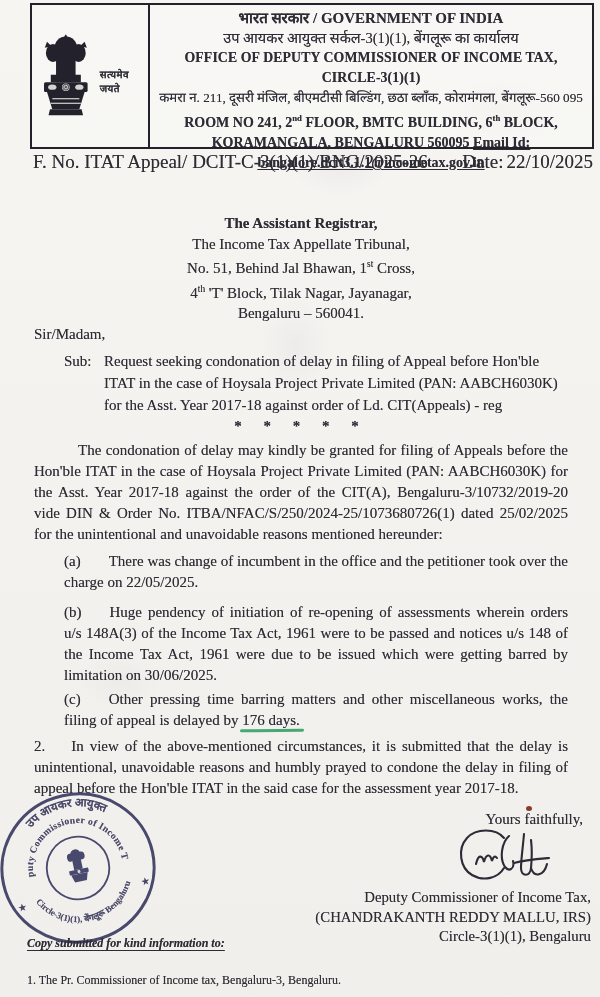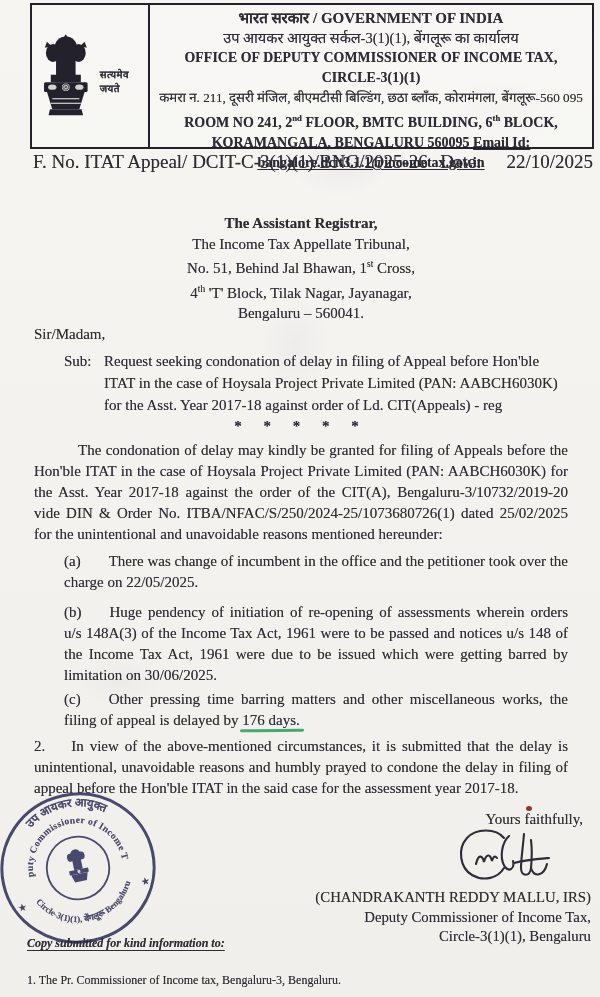--- a/index.html
+++ b/index.html
@@ -31,21 +31,21 @@
   .h1 { font-size:15px; font-weight:bold; line-height:20px; }
   .h2 { font-size:14.5px; line-height:20px; }
   .h3 { font-size:13.8px; font-weight:bold; line-height:20px; letter-spacing:0.1px; }
   .h4 { font-size:13.2px; line-height:20px; }
   .h5 { font-size:14px; font-weight:bold; line-height:20px; }
   sup { font-size:0.62em; }
   .u { text-decoration:underline; text-underline-offset:2px; }
 
   .ref-row { position:absolute; top:151px; left:33px; width:560px; display:flex;
              justify-content:space-between; font-size:19px; }
-  .date-val { margin-left:25px; }
+  .date-val { margin-left:3px; }
 
   
   .to        { top:182px; }
   .addr      { top:213px; line-height:20.6px;text-align:center; }
   .addr-name { font-weight:bold; }
   .greet     { top:324px; }
   .subj      { top:350px; display:flex; padding-left:30px; box-sizing:border-box; line-height:22px; }
   .subj-label{ flex:none; width:40px; }
   .subj-text { width:466px; }
   .stars     { top:416px; text-align:center; font-weight:bold; letter-spacing:9px; }
@@ -196,22 +196,22 @@
       <path d="M52,12 C44,2 24,2 15,12 C5,23 8,42 20,49 C32,56 46,52 52,42"></path>
       <path d="M24,38 C26,29 30,28 32,36 C34,28 38,27 40,35 C41,31 43,29 45,32"></path>
       <path d="M57,10 C50,16 47,32 53,41 C57,46 63,43 61,35"></path>
       <path d="M72,8 C71,20 69,34 69,42 C69,51 78,51 79,42 C80,32 80,22 79,14"></path>
       <path d="M62,37 C72,34 85,33 97,32"></path>
       <path d="M79,42 C82,52 92,50 95,38"></path>
     </g>
   </svg>
 
   <div class="sign-block">
+    <div>Deputy Commissioner of Income Tax,</div>
     <div>(CHANDRAKANTH REDDY MALLU, IRS)</div>
-    <div>Deputy Commissioner of Income Tax,</div>
     <div>Circle-3(1)(1), Bengaluru</div>
   </div>
 
   <div class="cc">
     <div class="cc-h">Copy submitted for kind information to:</div>
     <div class="cc-item">1. The Pr. Commissioner of Income tax, Bengaluru-3, Bengaluru.</div>
     <div class="cc-item">2. The Addl. Commissioner of Income Tax, Range-3(1), Bengaluru.</div>
   </div>
 
 </div>

